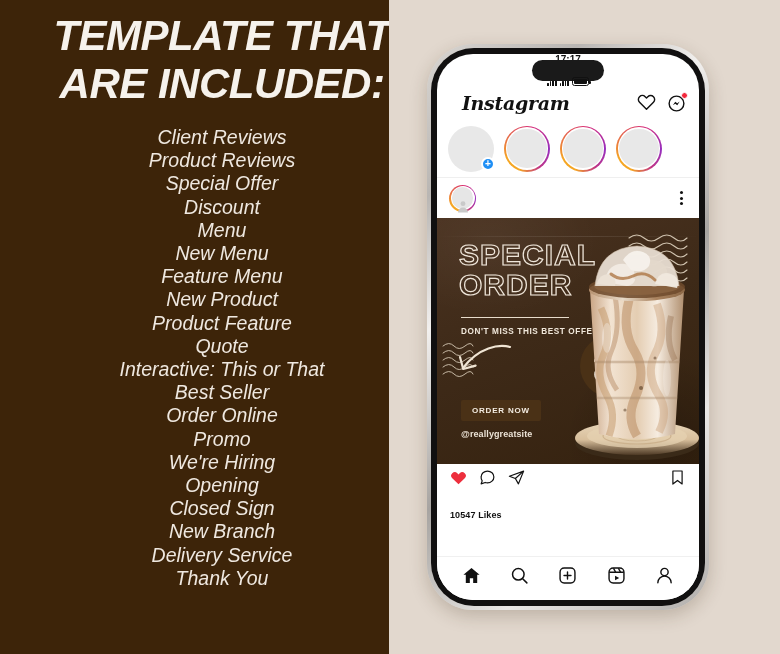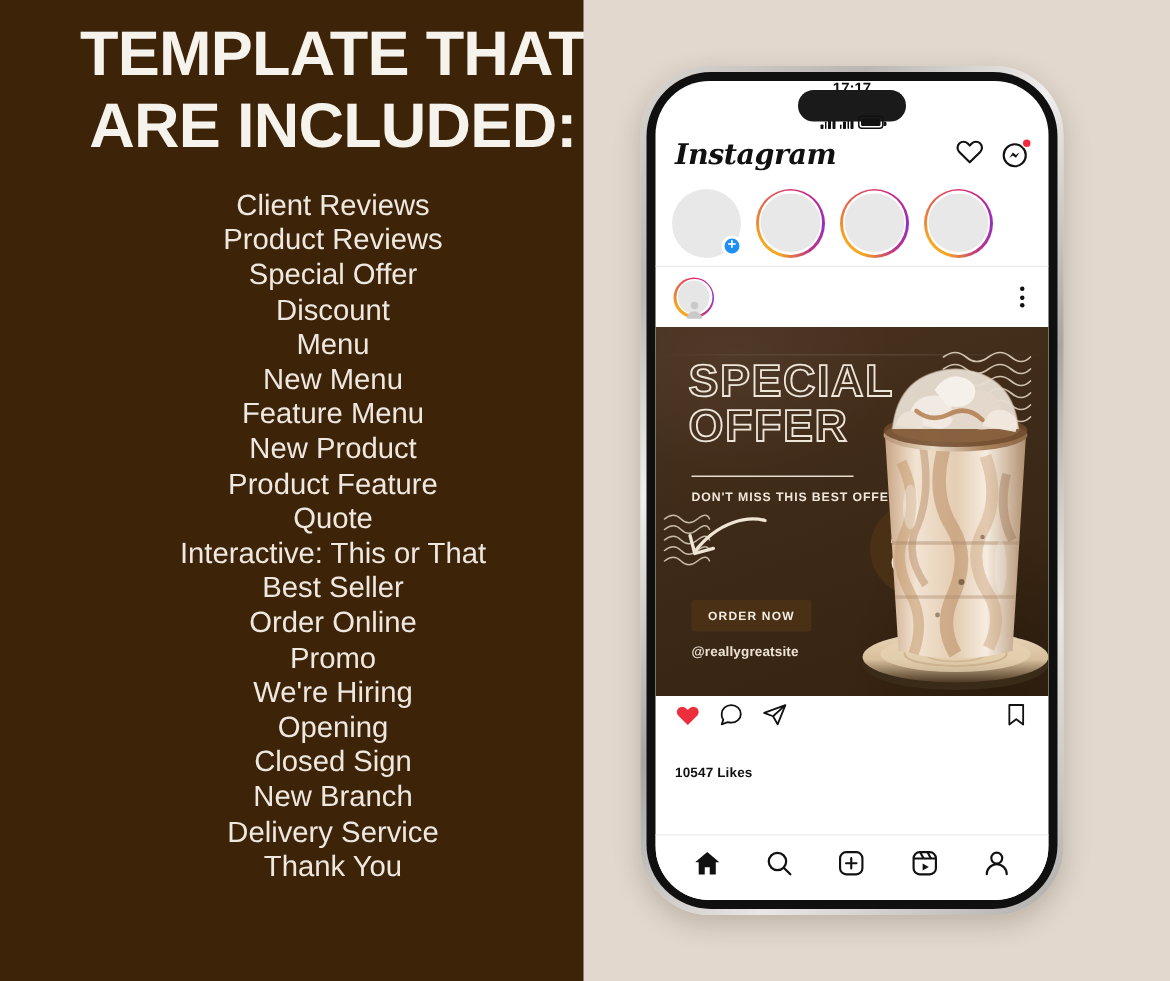--- a/index.html
+++ b/index.html
@@ -7,21 +7,21 @@
     width:780px;height:654px;overflow:hidden;
     font-family:"Liberation Sans", sans-serif;
     background:#e2d8ce;
   }
   .canvas{position:relative;width:780px;height:654px;}
 
   
   .left-panel{
     position:absolute;left:0;top:0;width:444px;height:654px;
     background:#3d2409;
-    display:flex;flex-direction:column;align-items:center;
+    display:flex;flex-direction:column;align-items:center;font-style:italic;
   }
   .title-block{
     margin-top:12px;width:100%;text-align:center;
     color:#f6f2ec;
     font-weight:bold;
     font-size:42px;
     letter-spacing:-0.5px;
     line-height:48px;
   }
   .title-line{display:block;}
@@ -85,21 +85,21 @@
   }
   .batt b{display:block;width:100%;height:100%;background:#111;border-radius:1px;}
 
   
   .ig-header{
     height:34px;display:flex;align-items:center;justify-content:space-between;
     padding:0 13px;box-sizing:border-box;
   }
   .ig-logo{
     font-family:"DejaVu Serif", serif;font-style:italic;font-size:19px;
-    font-weight:bold;color:#111;letter-spacing:-0.3px;
+    font-weight:bold;color:#111;letter-spacing:-0.3px;margin-left:12px;
   }
   .ig-header-icons{display:flex;align-items:center;gap:11px;}
   .badge-wrap{position:relative;display:block;line-height:0;}
   .badge-dot{
     position:absolute;right:-2px;top:-2px;width:7px;height:7px;border-radius:50%;
     background:#f3283c;border:1.2px solid #fff;box-sizing:border-box;
   }
 
   
   .stories{
@@ -353,21 +353,21 @@
         <svg class="waves-l" width="34" height="42" viewBox="0 0 34 42" fill="none" stroke="#e9ddc9" stroke-width="1" stroke-linecap="round">
           <path d="M2 6q6-5 11 0t11 0 8 0"></path>
           <path d="M2 13q6-5 11 0t11 0 8 0"></path>
           <path d="M2 20q6-5 11 0t11 0 8 0"></path>
           <path d="M2 27q6-5 11 0t11 0 8 0"></path>
           <path d="M2 34q6-5 11 0t11 0 8 0"></path>
         </svg>
 
         <div class="headline">
           <span>SPECIAL</span>
-          <span>OFFER</span>
+          <span>ORDER</span>
         </div>
 
         <div class="rule"></div>
         <div class="subline">DON'T MISS THIS BEST OFFER</div>
 
         <svg class="arrow" width="58" height="34" viewBox="0 0 58 34" fill="none" stroke="#f0e5d4" stroke-width="2.2" stroke-linecap="round" stroke-linejoin="round">
           <path d="M55 4C44 1 24 4 8 25"></path>
           <path d="M5 14l3.2 12 12.4-3.4"></path>
         </svg>
 

